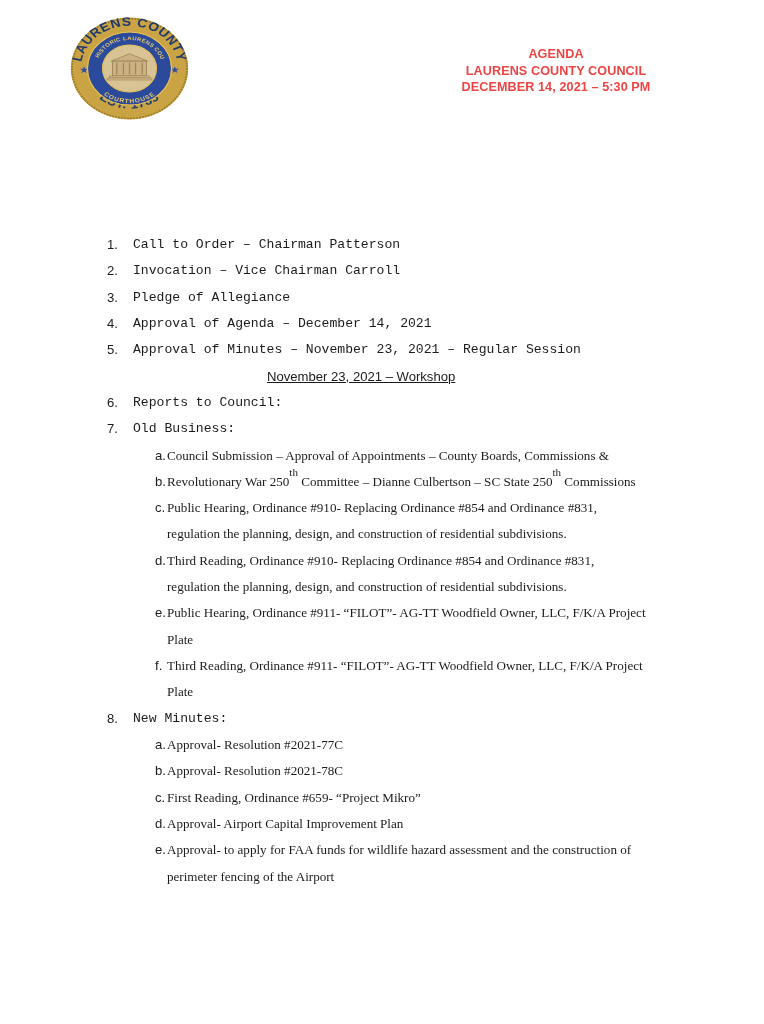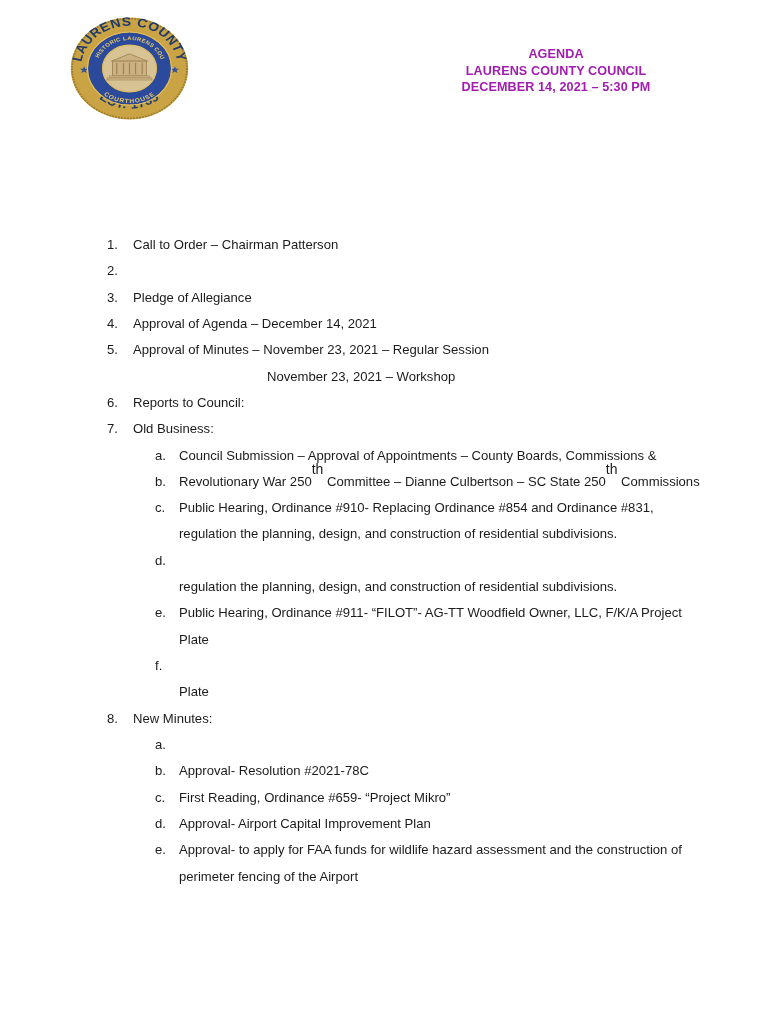--- a/index.html
+++ b/index.html
@@ -6,32 +6,32 @@
   .page {
     position:relative; width:764px; height:1024px; background:#ffffff;
     font-family:"Liberation Sans", sans-serif; overflow:hidden;
   }
   
   .seal { position:absolute; left:69px; top:16px; width:121px; height:105px; }
   .seal svg { width:100%; height:100%; display:block; }
   .header {
     position:absolute; left:350px; top:46px; width:412px;
     text-align:center; font-weight:700; font-size:12.6px; line-height:16.5px;
-    color:#a21caf; letter-spacing:0.1px;
+    color:#ef4444; letter-spacing:0.1px;
   }
   
   .bodytext { position:absolute; left:107px; top:232px; width:657px; font-size:13.1px; color:#1b1b1b; }
   .row { position:relative; height:26.32px; }
   .row > span { position:absolute; top:0; white-space:nowrap; line-height:26.32px; }
   .num    { left:0; }
-  .t1     { left:26px; }
+  .t1     { left:26px;font-family:Liberation Mono, monospace; }
   .letter { left:48px; }
-  .t2     { left:72px; }
-  .c5     { left:160px; }
-  sup { font-size:14px; position:relative; top:-0.45em; line-height:0; }
+  .t2     { left:60px;font-family:Liberation Serif, serif; }
+  .c5     { left:160px;text-decoration:underline; }
+  sup { font-size:11px; position:relative; top:-0.45em; line-height:0; }
 </style>
 </head>
 <body>
 
 <div class="page">
 
   <div class="seal">
     <svg viewBox="0 0 200 200" preserveAspectRatio="none">
       <defs>
         <path id="sealTop" d="M 21 86 A 80 80 0 0 1 179 86" fill="none"></path>
@@ -81,20 +81,21 @@
 
   <div class="bodytext">
 
     <div class="row">
       <span class="num">1.</span>
       <span class="t1">Call to Order – Chairman Patterson</span>
     </div>
 
     <div class="row">
       <span class="num">2.</span>
+      <span class="t1">Invocation – Vice Chairman Carroll</span>
     </div>
 
     <div class="row">
       <span class="num">3.</span>
       <span class="t1">Pledge of Allegiance</span>
     </div>
 
     <div class="row">
       <span class="num">4.</span>
       <span class="t1">Approval of Agenda – December 14, 2021</span>
@@ -131,47 +132,50 @@
     <div class="row">
       <span class="letter">c.</span>
       <span class="t2">Public Hearing, Ordinance #910- Replacing Ordinance #854 and Ordinance #831,</span>
     </div>
     <div class="row">
       <span class="t2">regulation the planning, design, and construction of residential subdivisions.</span>
     </div>
 
     <div class="row">
       <span class="letter">d.</span>
+      <span class="t2">Third Reading, Ordinance #910- Replacing Ordinance #854 and Ordinance #831,</span>
     </div>
     <div class="row">
       <span class="t2">regulation the planning, design, and construction of residential subdivisions.</span>
     </div>
 
     <div class="row">
       <span class="letter">e.</span>
       <span class="t2">Public Hearing, Ordinance #911- “FILOT”- AG-TT Woodfield Owner, LLC, F/K/A Project</span>
     </div>
     <div class="row">
       <span class="t2">Plate</span>
     </div>
 
     <div class="row">
       <span class="letter">f.</span>
+      <span class="t2">Third Reading, Ordinance #911- “FILOT”- AG-TT Woodfield Owner, LLC, F/K/A Project</span>
     </div>
     <div class="row">
       <span class="t2">Plate</span>
     </div>
 
     <div class="row">
       <span class="num">8.</span>
       <span class="t1">New Minutes:</span>
     </div>
 
     <div class="row">
       <span class="letter">a.</span>
+      <span class="t2">Approval- Resolution #2021-77C</span>
     </div>
 
     <div class="row">
       <span class="letter">b.</span>
       <span class="t2">Approval- Resolution #2021-78C</span>
     </div>
 
     <div class="row">
       <span class="letter">c.</span>
       <span class="t2">First Reading, Ordinance #659- “Project Mikro”</span>

